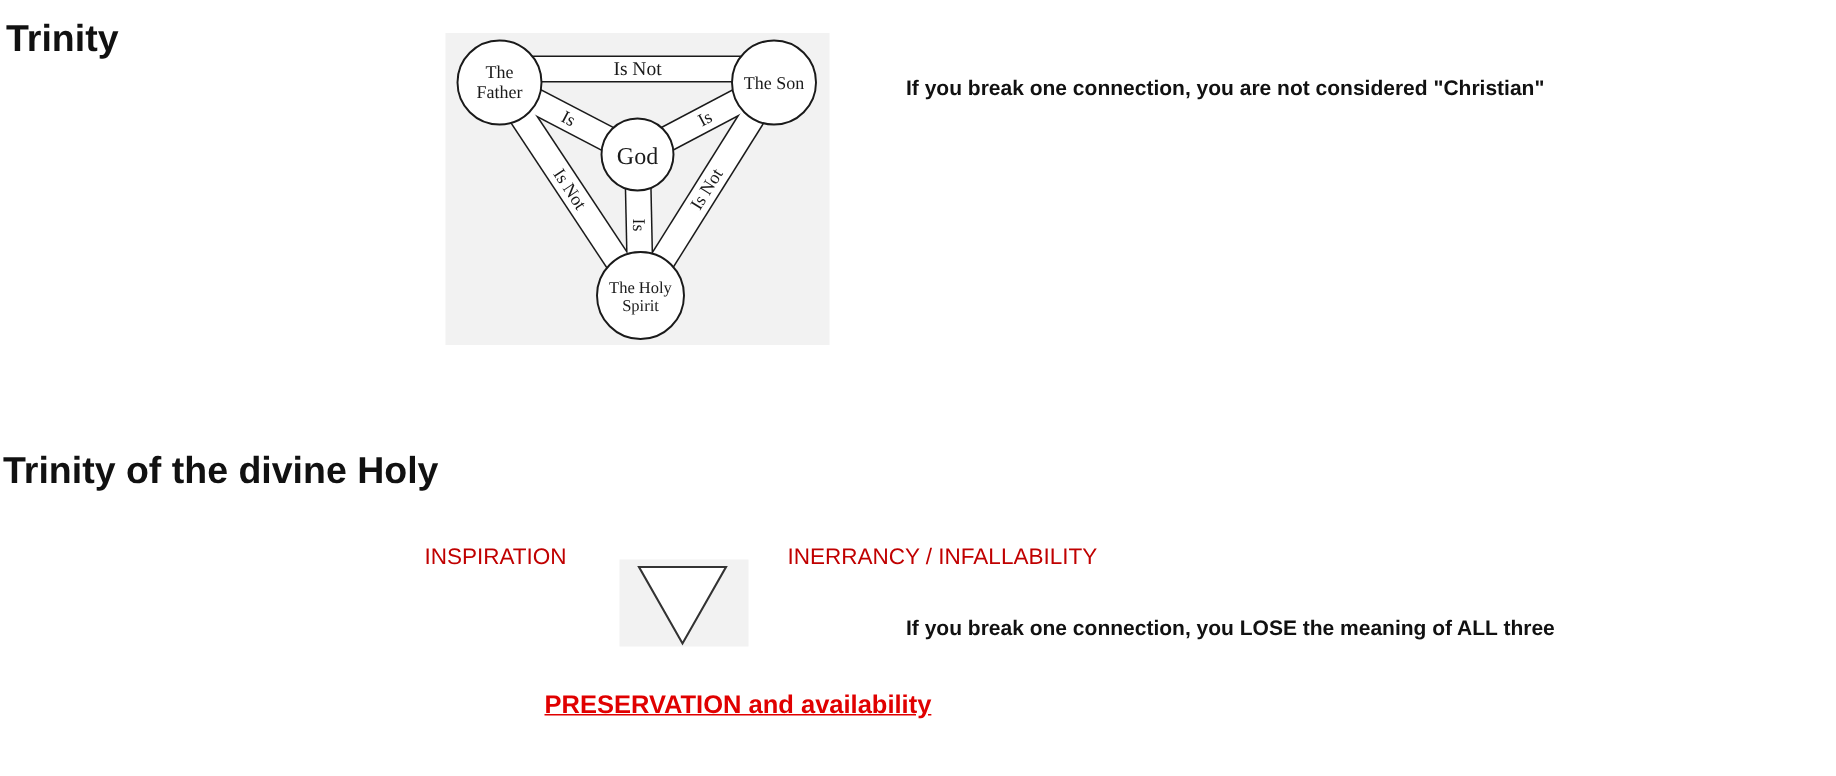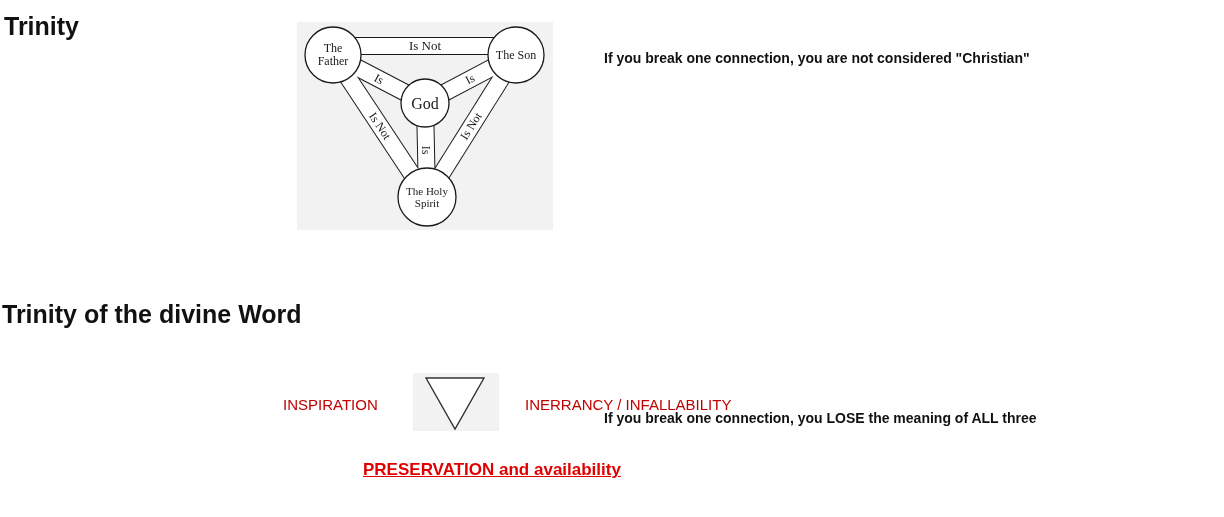--- a/index.html
+++ b/index.html
@@ -32,21 +32,20 @@
   }
   .tri-box {
     background: #f2f2f2;
     left: 413px; top: 373px;
     width: 86px; height: 58px;
   }
   .red-label {
     font-size: 15px;
     color: #c00000;
     white-space: nowrap;
-    margin-top: 33px;
   }
   .preservation {
     font-size: 17px;
     font-weight: 700;
     color: #e00000;
     text-decoration: underline;
     white-space: nowrap;
   }
   svg text.serif {
     font-family: "Liberation Serif", serif;
@@ -99,21 +98,21 @@
       <text class="serif" x="36" y="43" font-size="12" text-anchor="middle">Father</text>
       <text class="serif" x="219" y="37" font-size="12" text-anchor="middle">The Son</text>
       <text class="serif" x="128" y="87" font-size="16" text-anchor="middle">God</text>
       <text class="serif" x="130" y="173" font-size="11" text-anchor="middle">The Holy</text>
       <text class="serif" x="130" y="185" font-size="11" text-anchor="middle">Spirit</text>
     </svg>
   </div>
 
   <div class="abs note" style="left:604px; top:50px;">If you break one connection, you are not considered "Christian"</div>
 
-  <div class="abs h1" style="left:2px; top:300px;">Trinity of the divine Word</div>
+  <div class="abs h1" style="left:2px; top:300px;">Trinity of the divine Holy</div>
 
   <div class="abs red-label" style="left:283px; top:363px;">INSPIRATION</div>
 
   <div class="abs tri-box">
     <svg viewBox="0 0 86 58" width="86" height="58">
       <polygon points="13,5 71,5 42,56" fill="#ffffff" stroke="#333333" stroke-width="1.4"></polygon>
     </svg>
   </div>
 
   <div class="abs red-label" style="left:525px; top:363px;">INERRANCY / INFALLABILITY</div>

